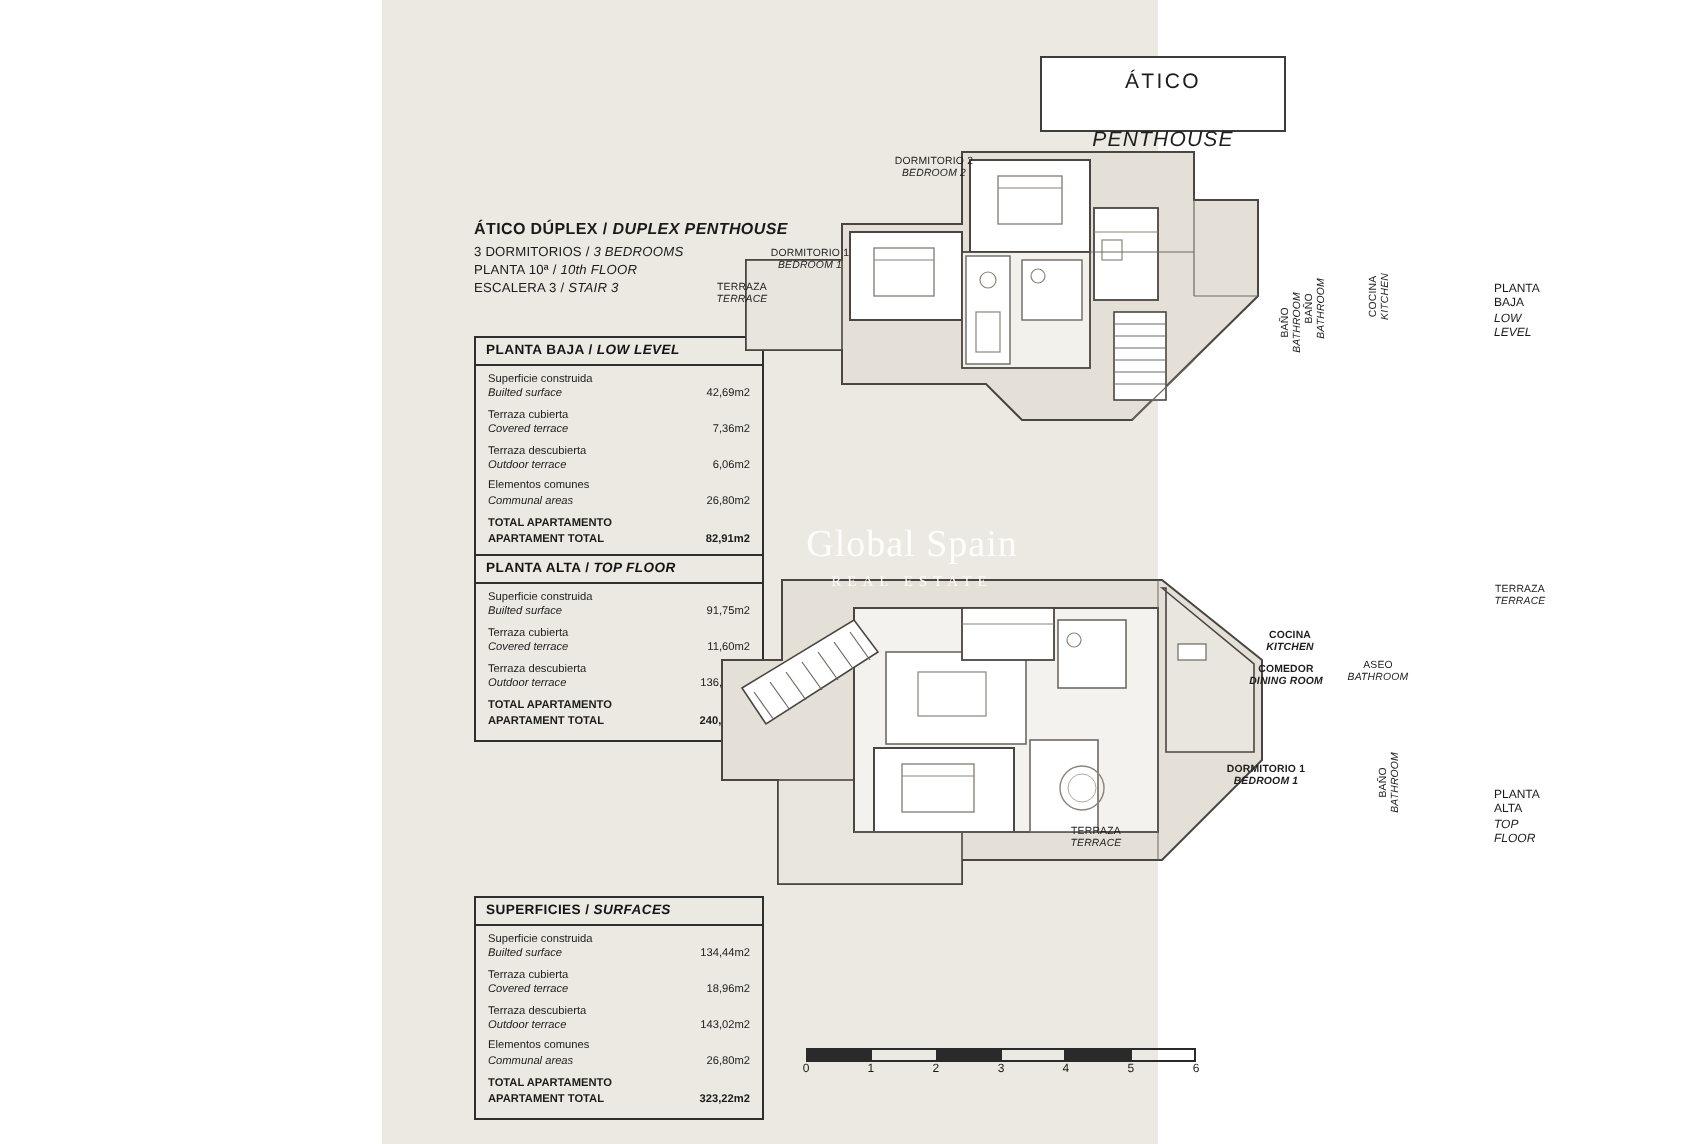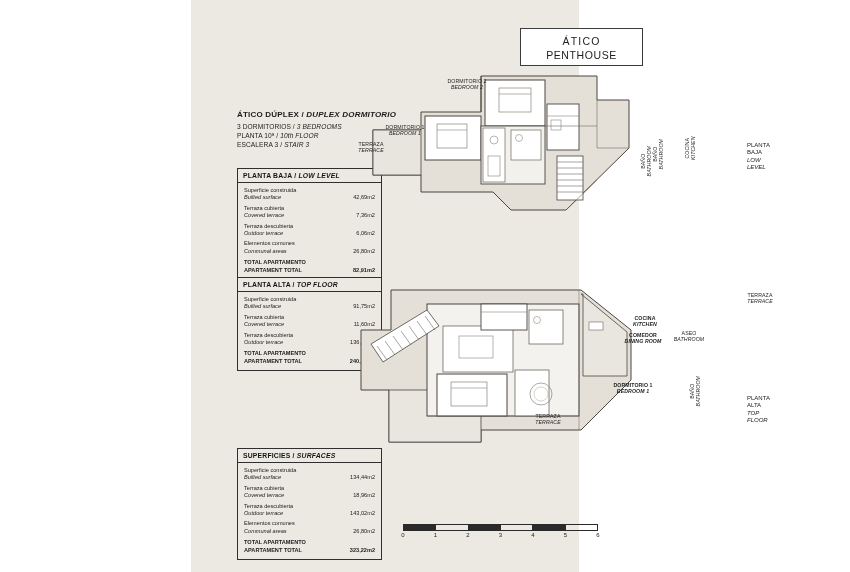--- a/index.html
+++ b/index.html
@@ -39,23 +39,24 @@
     text-align: center;
     padding-top: 6px;
   }
   #title-box .l1 {
     font-size: 10.5px;
     letter-spacing: 1.2px;
     color: #1d1d1d;
   }
   #title-box .l2 {
     font-size: 10.5px;
+    font-style: italic;
     letter-spacing: 0.6px;
     color: #1d1d1d;
-    margin-top: 2px;
+    margin-top: 17px;
   }
 
   
   #heading {
     position: absolute;
     left: 46px;
     top: 110px;
     width: 190px;
     color: #1a1a1a;
   }
@@ -199,21 +200,21 @@
 <body>
 
 <div id="sheet">
 
   <div id="title-box">
     <div class="l1">ÁTICO</div>
     <div class="l2">PENTHOUSE</div>
   </div>
 
   <div id="heading">
-    <div class="h-main"><span>ÁTICO DÚPLEX / </span><span class="it">DUPLEX DORMITORIO</span></div>
+    <div class="h-main"><span>ÁTICO DÚPLEX / </span><span class="it">DUPLEX PENTHOUSE</span></div>
     <div class="h-row"><span>3 DORMITORIOS / </span><span class="it">3 BEDROOMS</span></div>
     <div class="h-row"><span>PLANTA 10ª / </span><span class="it">10th FLOOR</span></div>
     <div class="h-row"><span>ESCALERA 3 / </span><span class="it">STAIR 3</span></div>
   </div>
 
   <div class="tbl" id="tbl-low">
     <div class="tbl-head"><span>PLANTA BAJA / </span><span class="it">LOW LEVEL</span></div>
     <div class="tbl-body">
       <div class="row">
         <span class="lbl">
@@ -474,20 +475,24 @@
   </div>
   <div class="plabel" style="left:334px; top:413px; width:46px;">
     <span>TERRAZA</span><br>
     <span class="en">TERRACE</span>
   </div>
   <div class="bigcap" style="left:556px; top:395px;">
     <span>PLANTA ALTA</span><br>
     <span class="en">TOP FLOOR</span>
   </div>
 
+  <div id="watermark">
+    <div class="w1">Global Spain</div>
+    <div class="w2">REAL ESTATE</div>
+  </div>
 
   <div id="scalebar">
     <div class="bar">
       <span class="dark"></span>
       <span></span>
       <span class="dark"></span>
       <span></span>
       <span class="dark"></span>
       <span></span>
     </div>

